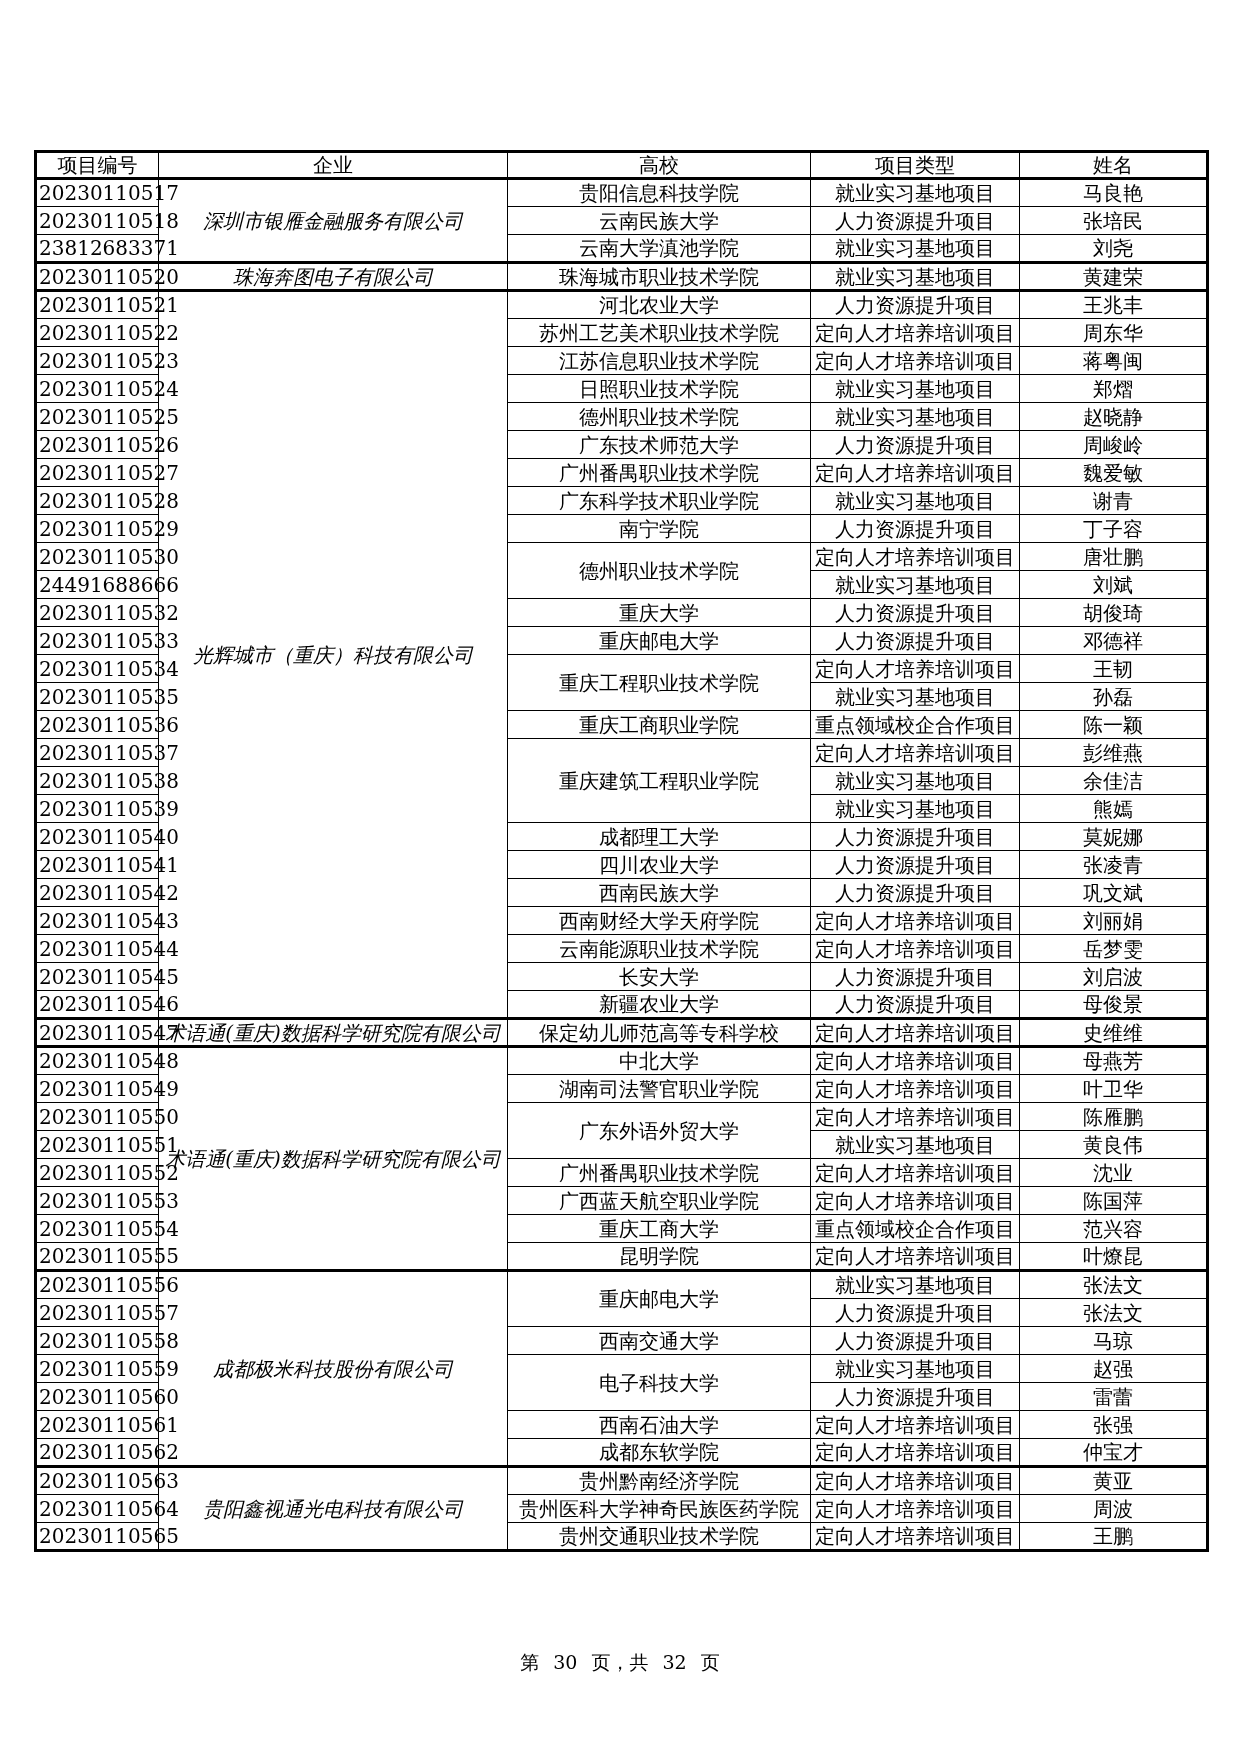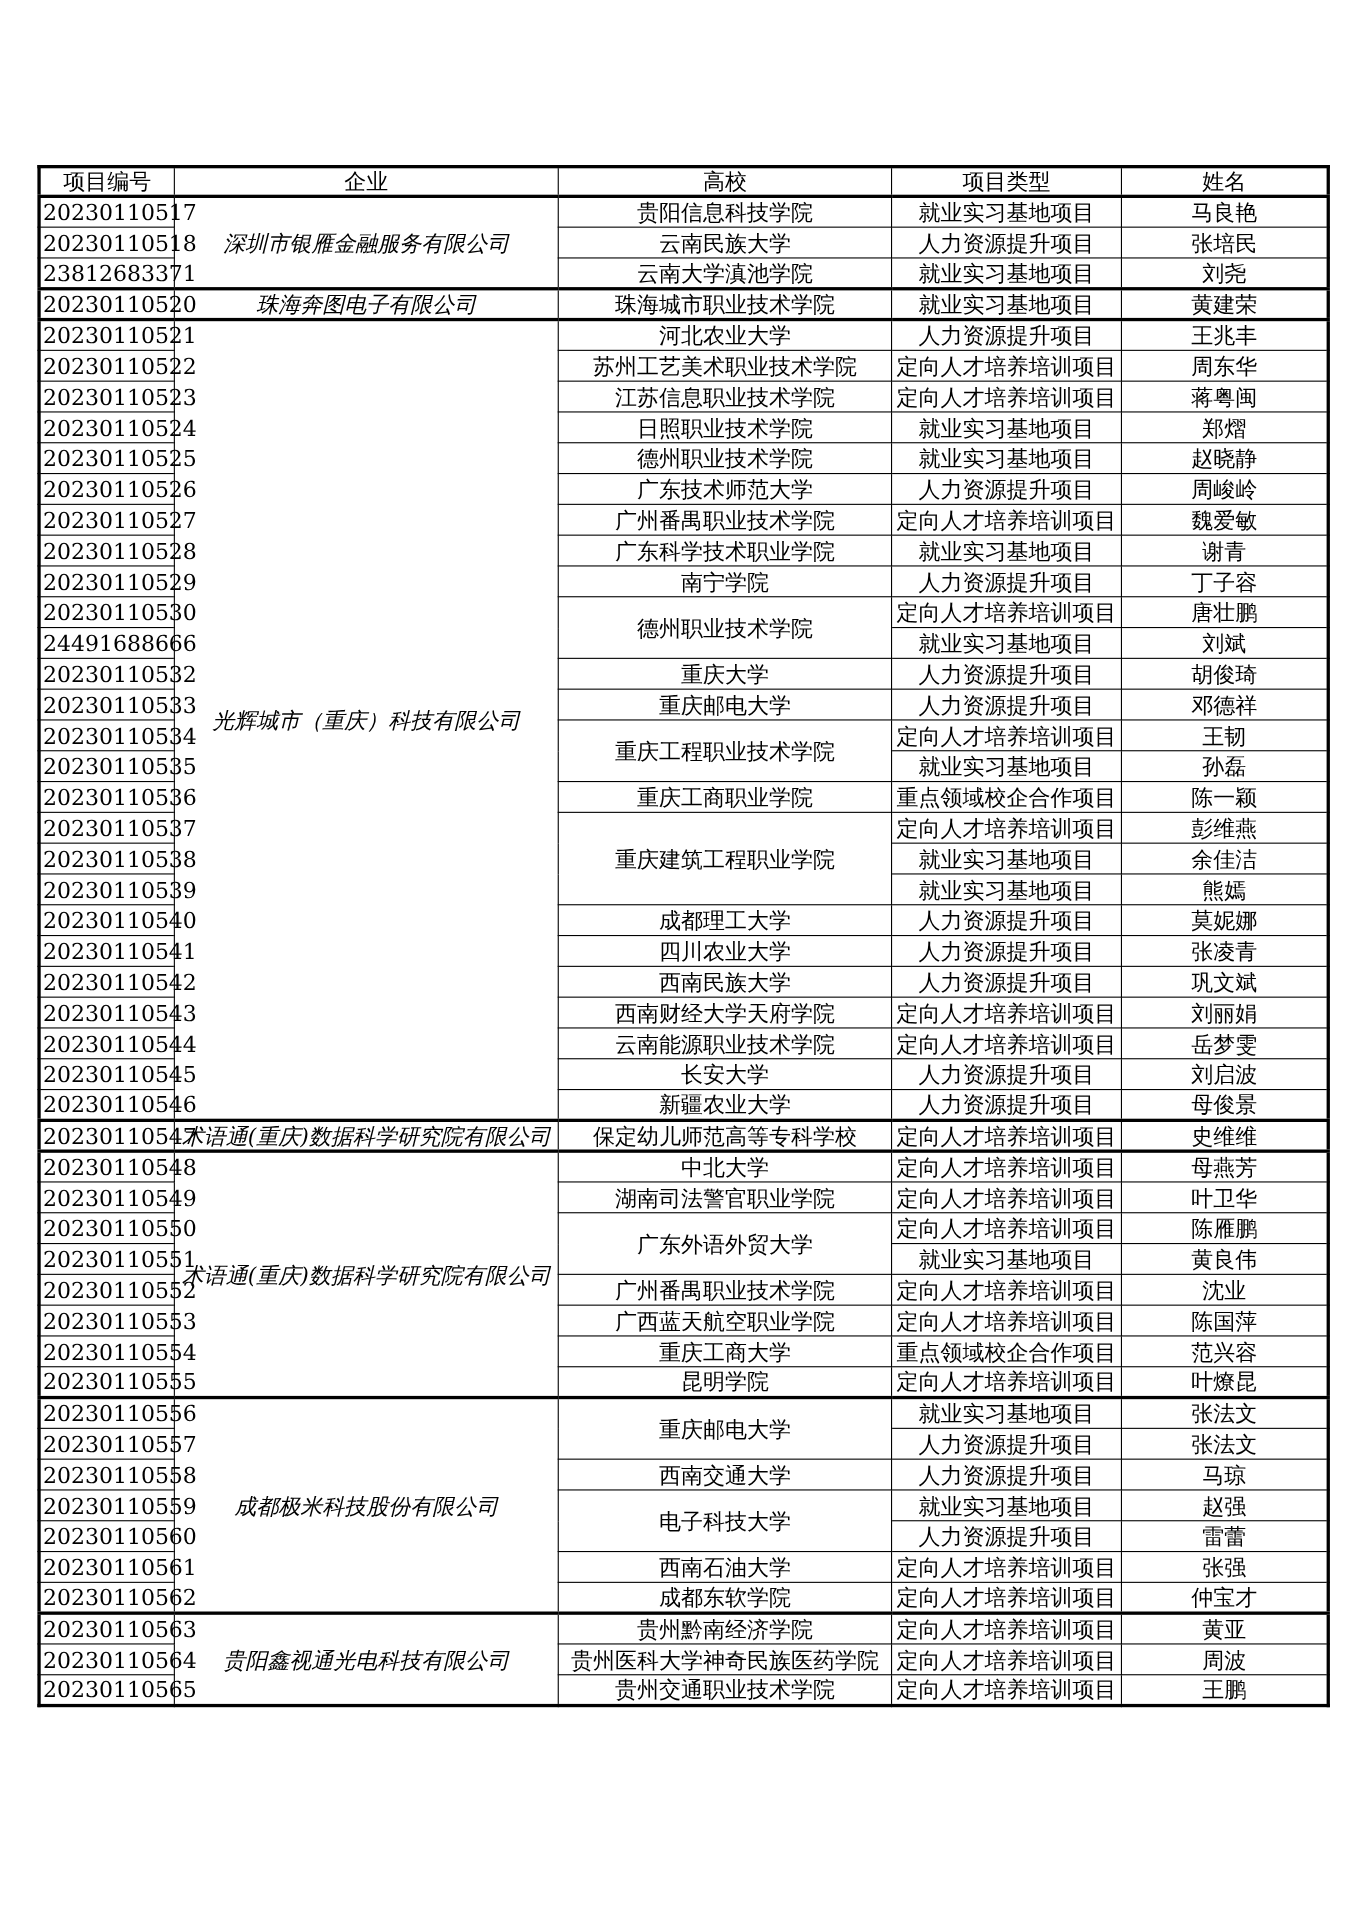--- a/index.html
+++ b/index.html
@@ -366,13 +366,14 @@
           <td class="col-name">周波</td>
         </tr>
         <tr>
           <td class="col-id">20230110565</td>
           <td class="col-university">贵州交通职业技术学院</td>
           <td class="col-type">定向人才培养培训项目</td>
           <td class="col-name">王鹏</td>
         </tr>
       </tbody>
   </table>
+  <div class="footer">第 30 页，共 32 页</div>
 </div>
 
 </body></html>

